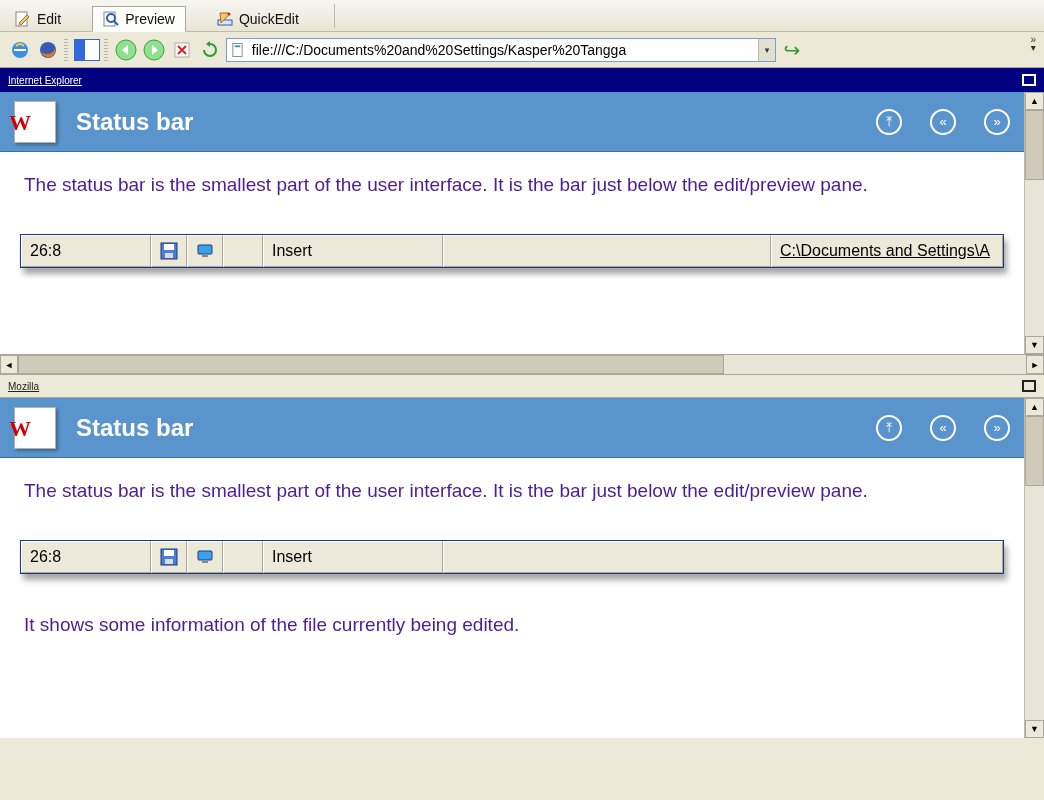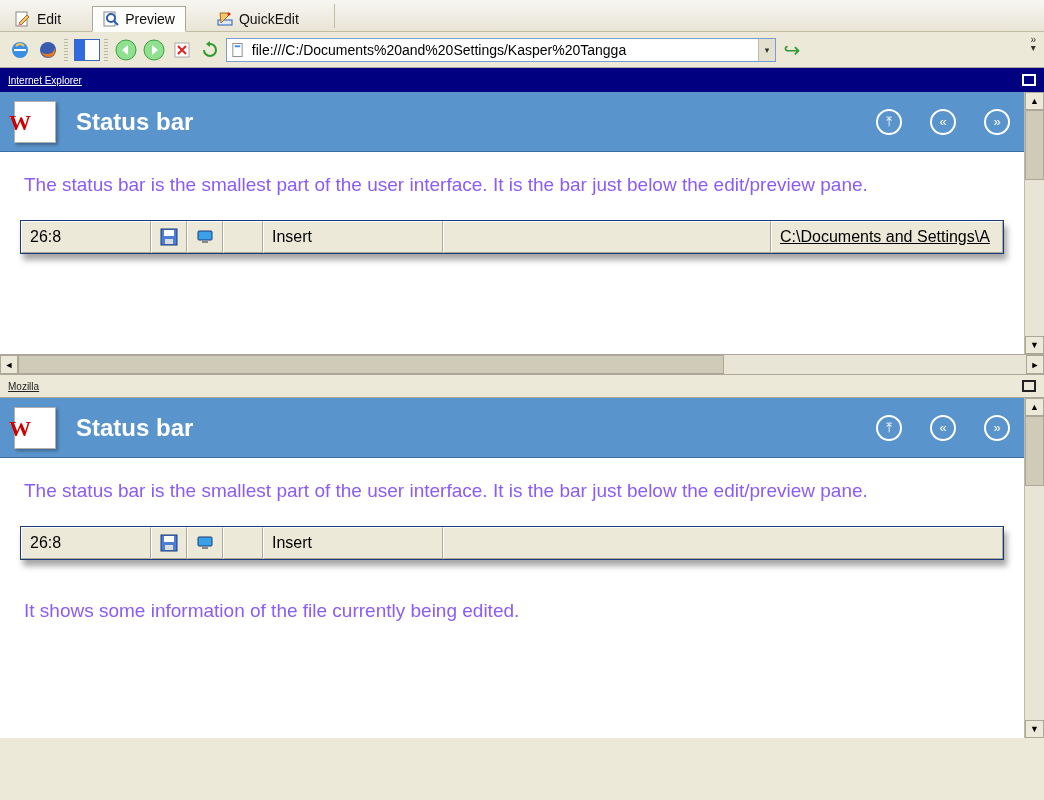--- a/index.html
+++ b/index.html
@@ -192,26 +192,26 @@
     display:flex; align-items:center; justify-content:center;
     color:#fff;
     font-size:13px;
     cursor:pointer;
     margin-left:8px;
   }
 
   .maintext {
     padding: 20px 24px 10px 24px;
     font-size: 19px;
-    color:#8b5cf6;
+    color:#4c1d95;
     line-height:1.35;
   }
 
   .statusbar-example {
-    margin: 12px 20px 10px 20px;
+    margin: 26px 20px 10px 20px;
     height:34px;
     display:flex;
     border:1px solid #1a3a7a;
     background:#ece9d8;
     box-shadow: 3px 6px 6px rgba(0,0,0,.35);
   }
   .cell {
     border:1px solid #fff;
     border-right:1px solid #aca899;
     border-bottom:1px solid #aca899;

